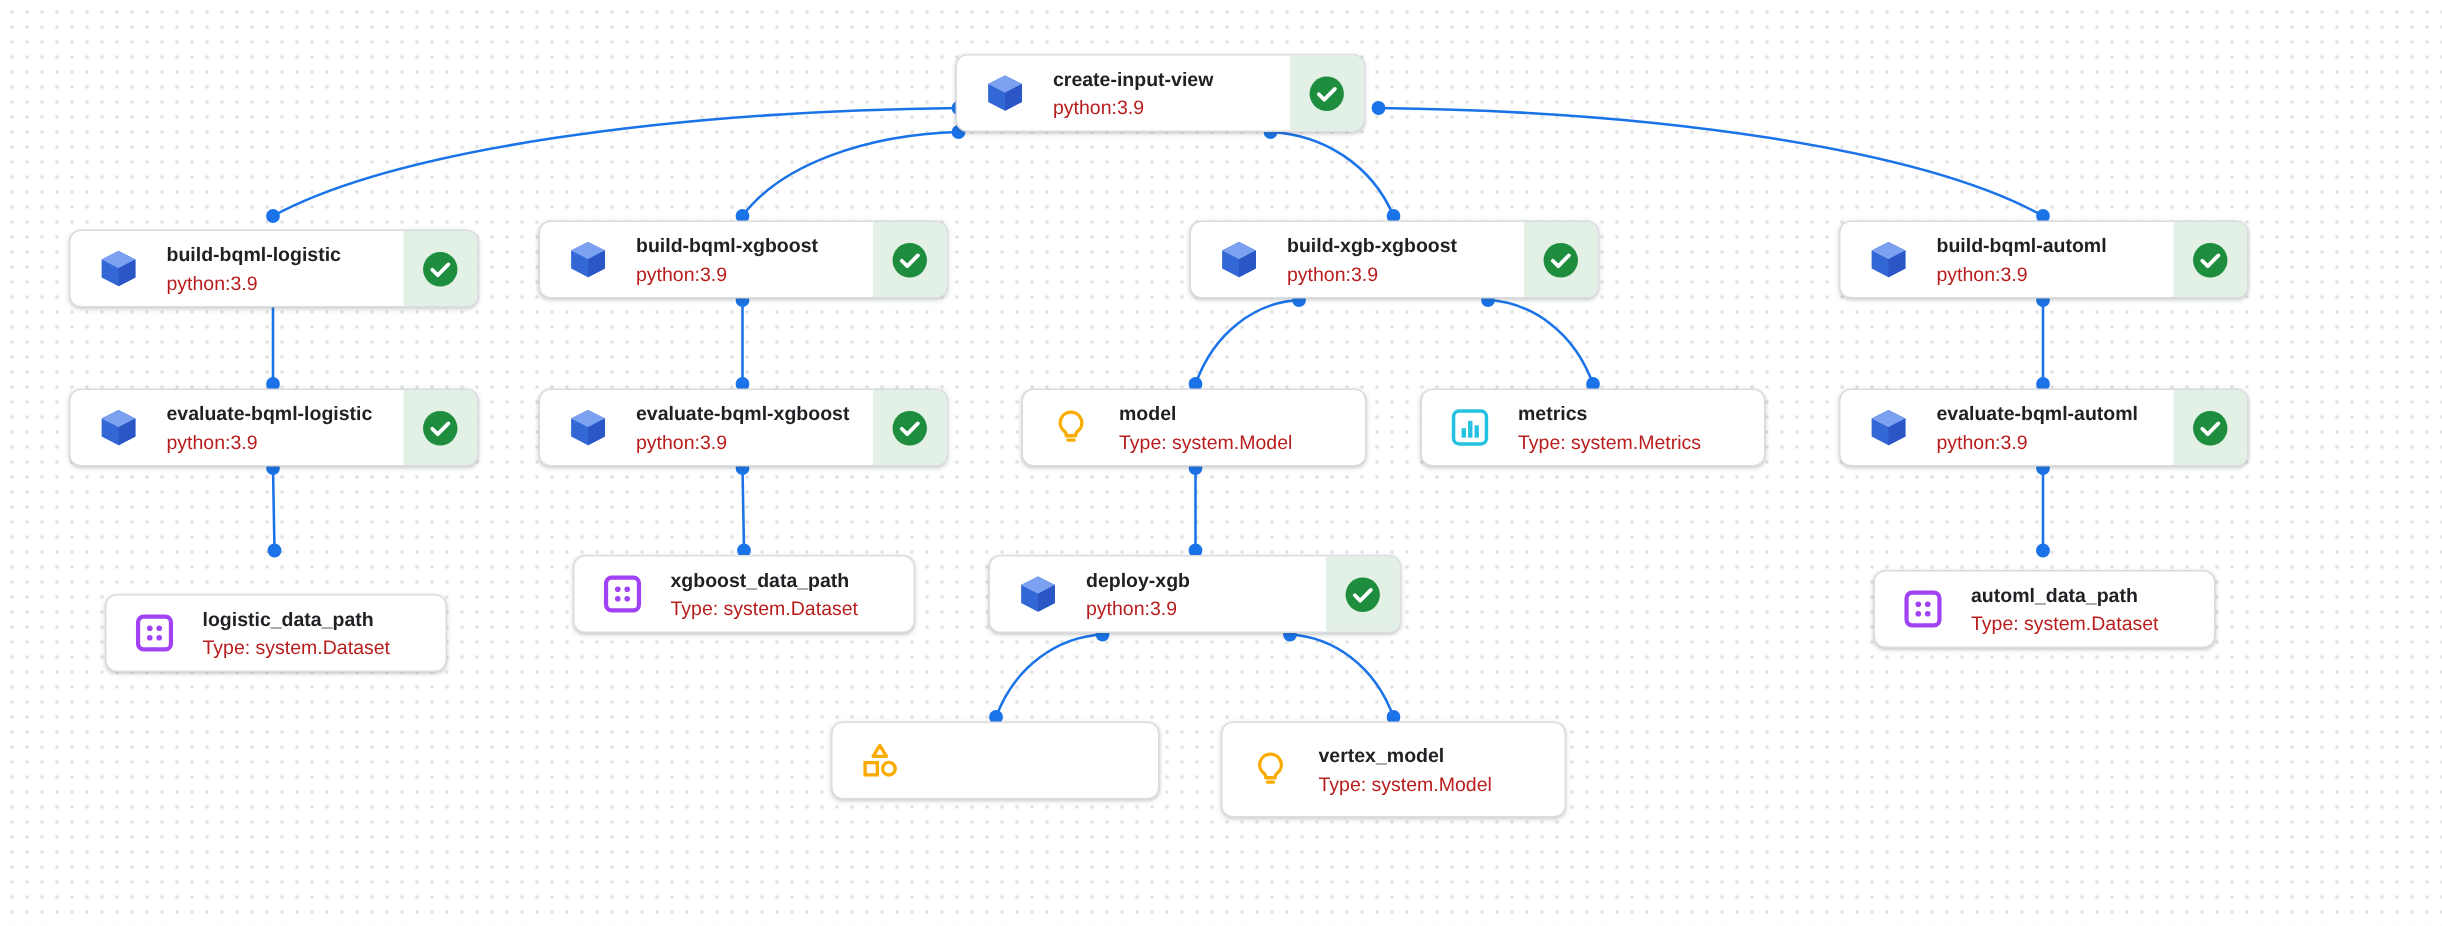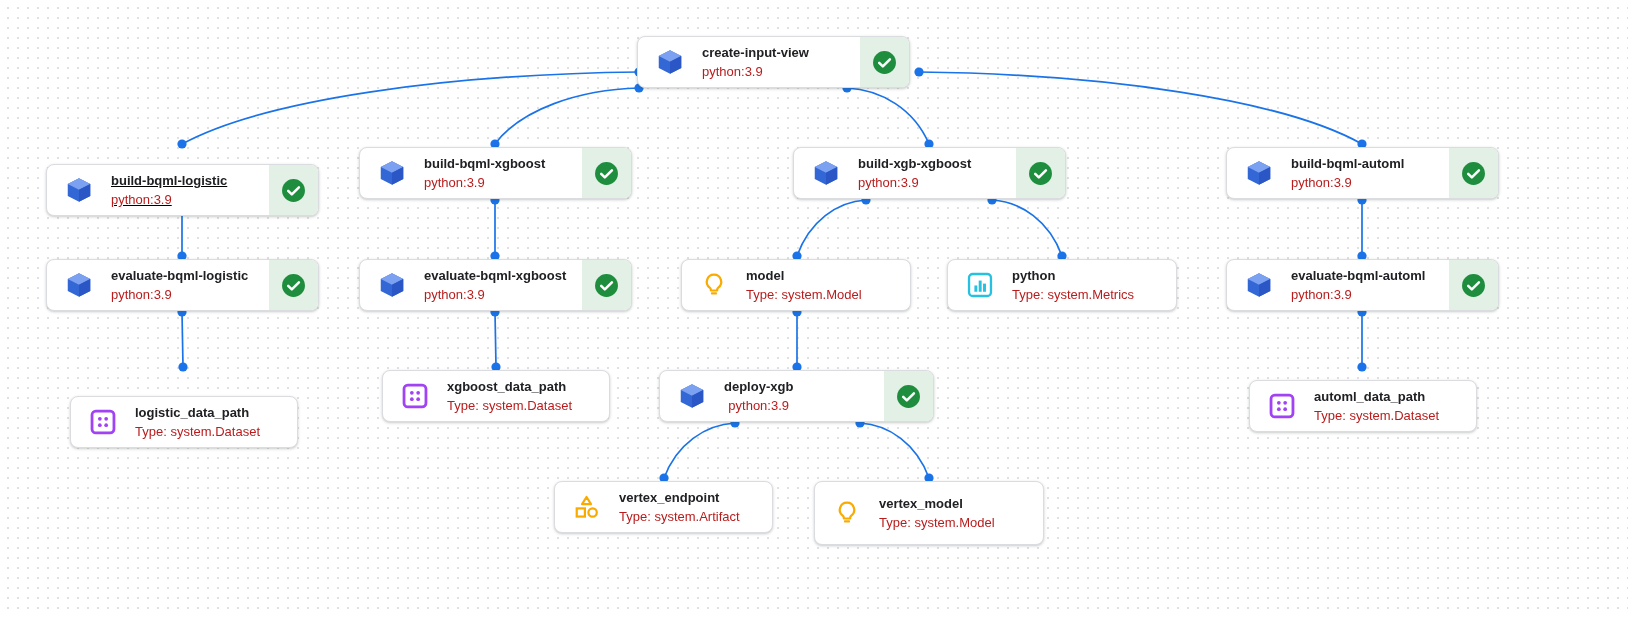--- a/index.html
+++ b/index.html
@@ -153,21 +153,21 @@
             <div class="node-sub">python:3.9</div>
           </div>
         </div>
         <div class="status-panel" title="Succeeded">
           <svg class="check-badge" viewBox="0 0 24 24">
             <circle cx="12" cy="12" r="11" fill="#1e8e3e"></circle>
             <path d="M6.9 12.3 10.4 15.8 17.2 8.9" fill="none" stroke="#ffffff" stroke-width="2.4" stroke-linecap="round" stroke-linejoin="round"></path>
           </svg>
         </div>
       </div>
-      <div class="node" style="left: 46px; top: 164px; width: 273px; height: 52px; text-decoration: underline;">
+      <div class="node" style="left: 46px; top: 153px; width: 273px; height: 52px;">
         <div class="node-body">
           <span class="node-icon">
             <svg width="30" height="30" viewBox="0 0 24 24">
               <path d="M12 2.6 21 7.2v9.6L12 21.4 3 16.8V7.2z" fill="#3367d6"></path>
               <path d="M12 2.6 21 7.2l-9 4.6-9-4.6z" fill="#7ba1f0"></path>
               <path d="M12 11.8 21 7.2v9.6L12 21.4z" fill="#2a56c6"></path>
             </svg>
           </span>
           <div class="node-text">
             <div class="node-title">build-bqml-logistic</div>
@@ -304,21 +304,21 @@
         <div class="node-body">
           <span class="node-icon">
             <svg width="28" height="28" viewBox="0 0 24 24">
               <rect x="2.6" y="2.6" width="18.8" height="18.8" rx="3.2" fill="none" stroke="#24c1e0" stroke-width="2"></rect>
               <rect x="7.2" y="12.4" width="2.5" height="5.4" fill="#24c1e0"></rect>
               <rect x="10.9" y="8.2" width="2.5" height="9.6" fill="#24c1e0"></rect>
               <rect x="14.6" y="10.8" width="2.5" height="7" fill="#24c1e0"></rect>
             </svg>
           </span>
           <div class="node-text">
-            <div class="node-title">python</div>
+            <div class="node-title">metrics</div>
             <div class="node-sub">Type: system.Metrics</div>
           </div>
         </div>
       </div>
       <div class="node" style="left: 1226px; top: 259px; width: 273px; height: 52px;">
         <div class="node-body">
           <span class="node-icon">
             <svg width="30" height="30" viewBox="0 0 24 24">
               <path d="M12 2.6 21 7.2v9.6L12 21.4 3 16.8V7.2z" fill="#3367d6"></path>
               <path d="M12 2.6 21 7.2l-9 4.6-9-4.6z" fill="#7ba1f0"></path>
@@ -364,21 +364,21 @@
               <circle cx="9.3" cy="14.7" r="1.6" fill="#a142f4"></circle>
               <circle cx="14.7" cy="14.7" r="1.6" fill="#a142f4"></circle>
             </svg>
           </span>
           <div class="node-text">
             <div class="node-title">xgboost_data_path</div>
             <div class="node-sub">Type: system.Dataset</div>
           </div>
         </div>
       </div>
-      <div class="node" style="left: 659px; top: 370px; width: 275px; height: 52px; text-align: center;">
+      <div class="node" style="left: 659px; top: 370px; width: 275px; height: 52px;">
         <div class="node-body">
           <span class="node-icon">
             <svg width="30" height="30" viewBox="0 0 24 24">
               <path d="M12 2.6 21 7.2v9.6L12 21.4 3 16.8V7.2z" fill="#3367d6"></path>
               <path d="M12 2.6 21 7.2l-9 4.6-9-4.6z" fill="#7ba1f0"></path>
               <path d="M12 11.8 21 7.2v9.6L12 21.4z" fill="#2a56c6"></path>
             </svg>
           </span>
           <div class="node-text">
             <div class="node-title">deploy-xgb</div>
@@ -411,24 +411,20 @@
       </div>
       <div class="node" style="left: 554px; top: 481px; width: 219px; height: 52px;">
         <div class="node-body">
           <span class="node-icon">
             <svg width="28" height="28" viewBox="0 0 24 24">
               <path d="M11.6 3.4 15.4 9.6H7.8z" fill="none" stroke="#f9ab00" stroke-width="1.9" stroke-linejoin="round"></path>
               <rect x="3.2" y="13.2" width="7" height="7" fill="none" stroke="#f9ab00" stroke-width="1.9"></rect>
               <circle cx="16.8" cy="16.7" r="3.6" fill="none" stroke="#f9ab00" stroke-width="1.9"></circle>
             </svg>
           </span>
-          <div class="node-text">
-            <div class="node-title">vertex_endpoint</div>
-            <div class="node-sub">Type: system.Artifact</div>
-          </div>
         </div>
       </div>
       <div class="node" style="left: 814px; top: 481px; width: 230px; height: 64px;">
         <div class="node-body">
           <span class="node-icon">
             <svg width="28" height="28" viewBox="0 0 24 24">
               <path d="M12 3.2a6.1 6.1 0 0 0-3.7 11 2.6 2.6 0 0 1 1 1.9v.6h5.4v-.6a2.6 2.6 0 0 1 1-1.9A6.1 6.1 0 0 0 12 3.2z" fill="none" stroke="#f9ab00" stroke-width="1.9" stroke-linejoin="round"></path>
               <rect x="9.3" y="18.3" width="5.4" height="1.8" rx="0.9" fill="#f9ab00"></rect>
             </svg>
           </span>

